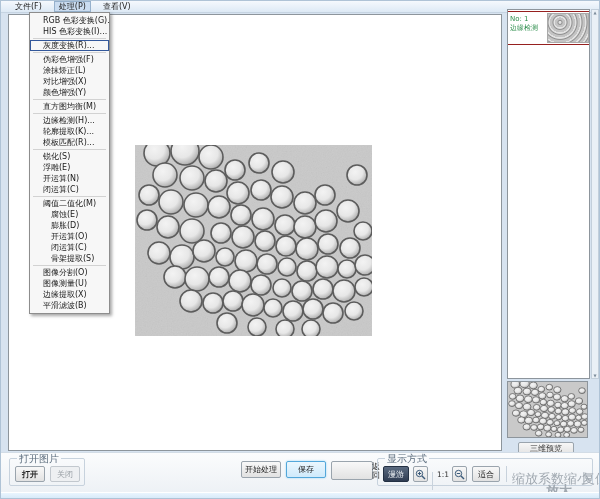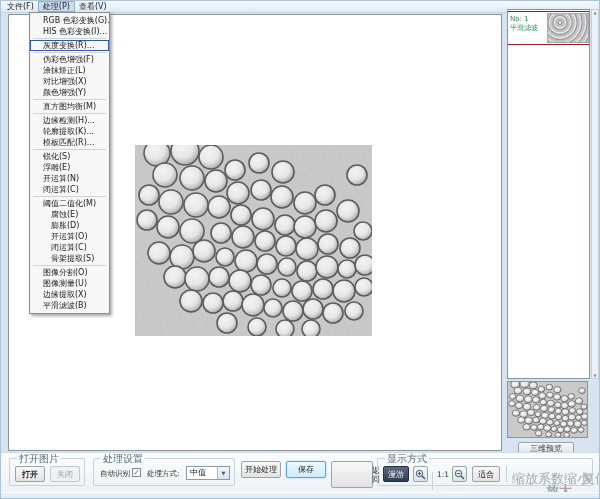--- a/index.html
+++ b/index.html
@@ -6,21 +6,21 @@
   .window{
     position:relative;width:600px;height:499px;overflow:hidden;
     background:#d7e3f0;border:1px solid #afc3d6;box-sizing:border-box;
     font-family:"DejaVu Sans",sans-serif;color:#1a1a1a;
     -webkit-font-smoothing:antialiased;
   }
   
   .menu-bar{position:absolute;left:0;top:0;right:0;height:11px;
     background:linear-gradient(#f5f9fd,#dde9f5);border-bottom:1px solid #c6d4e2;
     display:flex;align-items:center;font-size:8px;line-height:10px;padding-left:2px;}
-  .menu-top{padding:0 4px;height:10px;color:#222;white-space:nowrap;cursor:default;}
+  .menu-top{padding:0 4px;height:10px;color:#222;white-space:nowrap;cursor:default;margin-left:8px;}
   .menu-top.open{background:#cadcf0;border:1px solid #96b1cc;height:9px;line-height:9px;}
   
   .canvas{position:absolute;left:7px;top:13px;width:494px;height:437px;
     background:#ffffff;border:1px solid #8d959c;box-sizing:border-box;}
   .main-image{position:absolute;left:126px;top:130px;width:237px;height:191px;display:block;}
   
   .dropdown{position:absolute;left:28px;top:11px;width:79px;z-index:9;
     background:#f7f7f7;border:1px solid #8d8d8d;box-shadow:2px 2px 3px rgba(0,0,0,.35);
     padding:2px 0;font-size:8px;}
   .menu-item{height:11px;line-height:11px;padding-left:13px;white-space:nowrap;overflow:hidden;
@@ -216,21 +216,21 @@
       <div class="menu-item">图像分割(O)</div>
       <div class="menu-item">图像测量(U)</div>
       <div class="menu-item">边缘提取(X)</div>
       <div class="menu-item">平滑滤波(B)</div>
     </div>
 
   <div class="result-list">
     <div class="result-item">
       <div class="result-text">
         <div>No: 1</div>
-        <div>平滑滤波</div>
+        <div>边缘检测</div>
       </div>
       <div class="result-thumb"></div>
     </div>
   </div>
   <div class="list-scrollbar">
     <div class="sb-arrow up">▲</div>
     <div class="sb-arrow down">▼</div>
   </div>
 
   <div class="preview-box">
@@ -321,34 +321,24 @@
   <button class="preview-btn">三维预览</button>
 
   <div class="bottom-bar">
 
     <fieldset class="grp" style="left:8px;width:76px;">
       <legend>打开图片</legend>
       <button class="btn" style="left:5px;top:4px;width:30px;height:16px;font-weight:bold;">打开</button>
       <button class="btn" style="left:40px;top:4px;width:30px;height:16px;" disabled="">关闭</button>
     </fieldset>
 
-    <fieldset class="grp" style="left:92px;width:142px;">
-      <legend>处理设置</legend>
-      <span class="flabel" style="left:6px;top:7px;">自动识别</span>
-      <span class="chk" style="left:38px;top:6px;">✓</span>
-      <span class="flabel" style="left:53px;top:7px;">处理方式:</span>
-      <div class="combo" style="left:92px;top:4px;width:44px;">
-        <span>中值</span>
-        <span class="arrow">▼</span>
-      </div>
-    </fieldset>
 
     <button class="btn" style="left:240px;top:8px;width:40px;height:17px;">开始处理</button>
     <button class="btn focused" style="left:285px;top:8px;width:40px;height:17px;">保存</button>
-    <button class="btn" style="left:330px;top:8px;width:40px;height:27px;padding-left:40px;">返回</button>
+    <button class="btn" style="left:330px;top:8px;width:40px;height:19px;padding-left:40px;">返回</button>
 
     <fieldset class="grp" style="left:376px;width:216px;">
       <legend>显示方式</legend>
       <button class="btn dark" style="left:5px;top:4px;width:26px;height:16px;">漫游</button>
       <button class="iconbtn" style="left:35px;top:4px;">
         <svg width="11" height="11" viewBox="0 0 11 11">
           <circle cx="4.5" cy="4.5" r="3.2" fill="none" stroke="#3a5a7a" stroke-width="1"></circle>
           <line x1="7" y1="7" x2="10" y2="10" stroke="#3a5a7a" stroke-width="1.4"></line>
           <line x1="2.8" y1="4.5" x2="6.2" y2="4.5" stroke="#3a5a7a" stroke-width="1"></line>
           <line x1="4.5" y1="2.8" x2="4.5" y2="6.2" stroke="#3a5a7a" stroke-width="1"></line>

